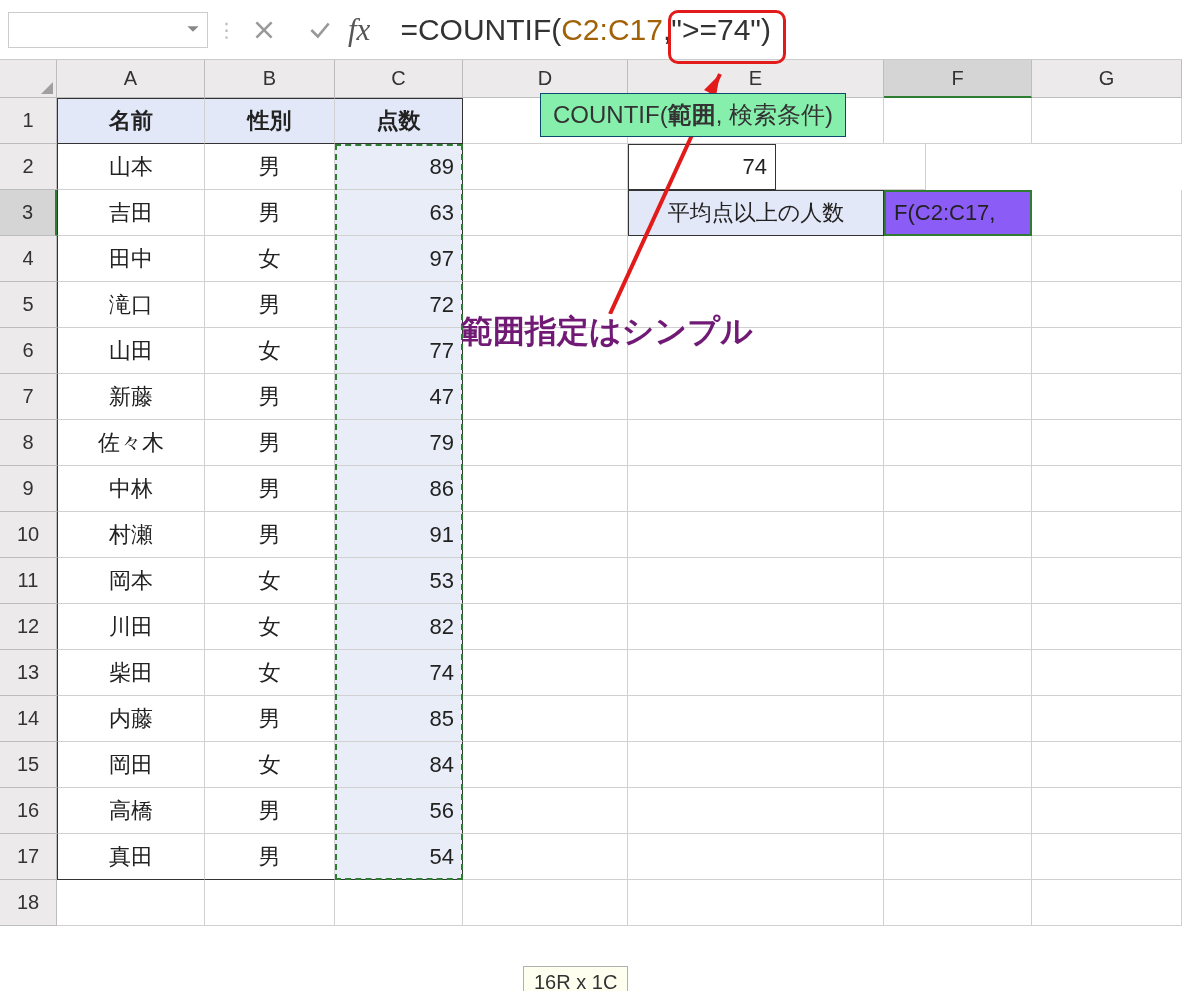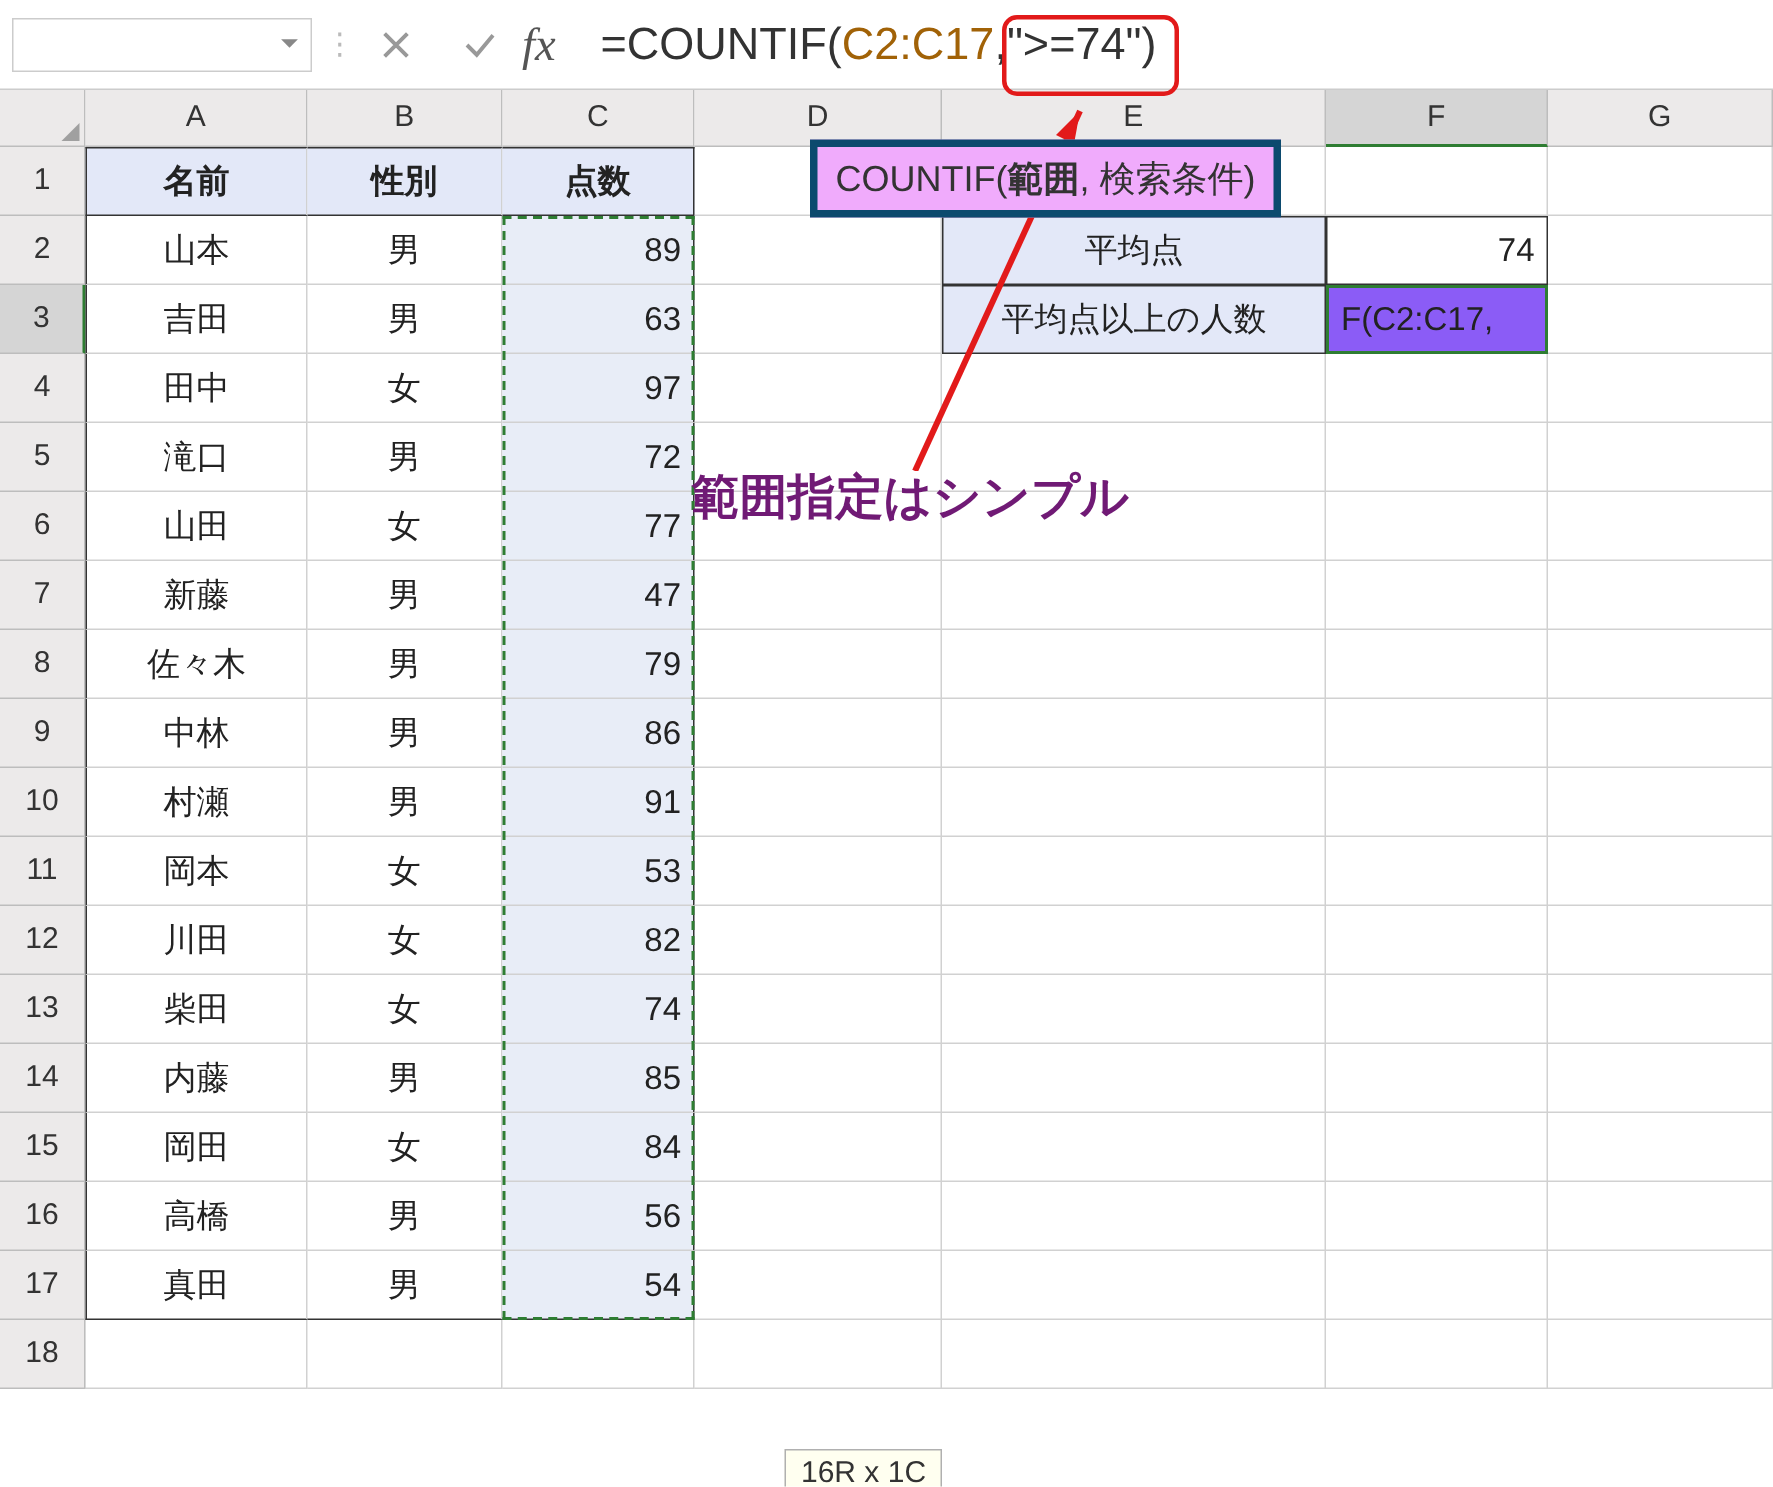--- a/index.html
+++ b/index.html
@@ -51,21 +51,21 @@
 @keyframes march { to { border-color: #1b5e20; } }
 
 
 .fcell-active { border: 2px solid #2e7d32 !important; background:#8b5cf6; font-size:22px; }
 
 
 .ebox { background:#e3e8f8; border:1px solid #333; }
 .fbox { background:#fff; border:1px solid #333; }
 
 
-.fn-tooltip { position:absolute; left:540px; top:93px; background:#f0abfc; border:5px solid #0c4a6e; padding:5px 12px; font-size:24px; color:#333; z-index:5; }
+.fn-tooltip { position:absolute; left:540px; top:93px; background:#86efac; border:1px solid #0c4a6e; padding:5px 12px; font-size:24px; color:#333; z-index:5; }
 .fn-tooltip b { font-weight:bold; }
 
 
 .red-box { position:absolute; left:668px; top:10px; width:118px; height:54px; border:3px solid #e21a1a; border-radius:10px; pointer-events:none; z-index:4; }
 
 
 .red-arrow { position:absolute; left:600px; top:64px; width:140px; height:250px; pointer-events:none; z-index:3; }
 .red-arrow line { stroke:#e21a1a; stroke-width:4; }
 .red-arrow polygon { fill:#e21a1a; }
 
@@ -153,21 +153,20 @@
         <div class="cell wF"></div>
         <div class="cell wG"></div>
       </div>
 
       <div id="data-rows">
           <div class="row">
             <div class="cell wA center dbl">山本</div>
             <div class="cell wB center">男</div>
             <div class="cell wC right sel-range dbr">89</div>
             <div class="cell wD"></div>
-            <div class="cell wE center ebox">平均点</div>
             <div class="cell wF right fbox">74</div>
             <div class="cell wG"></div>
           </div>
           <div class="row">
             <div class="cell wA center dbl">吉田</div>
             <div class="cell wB center">男</div>
             <div class="cell wC right sel-range dbr">63</div>
             <div class="cell wD"></div>
             <div class="cell wE center ebox">平均点以上の人数</div>
             <div class="cell wF fcell-active">F(C2:C17,</div>

